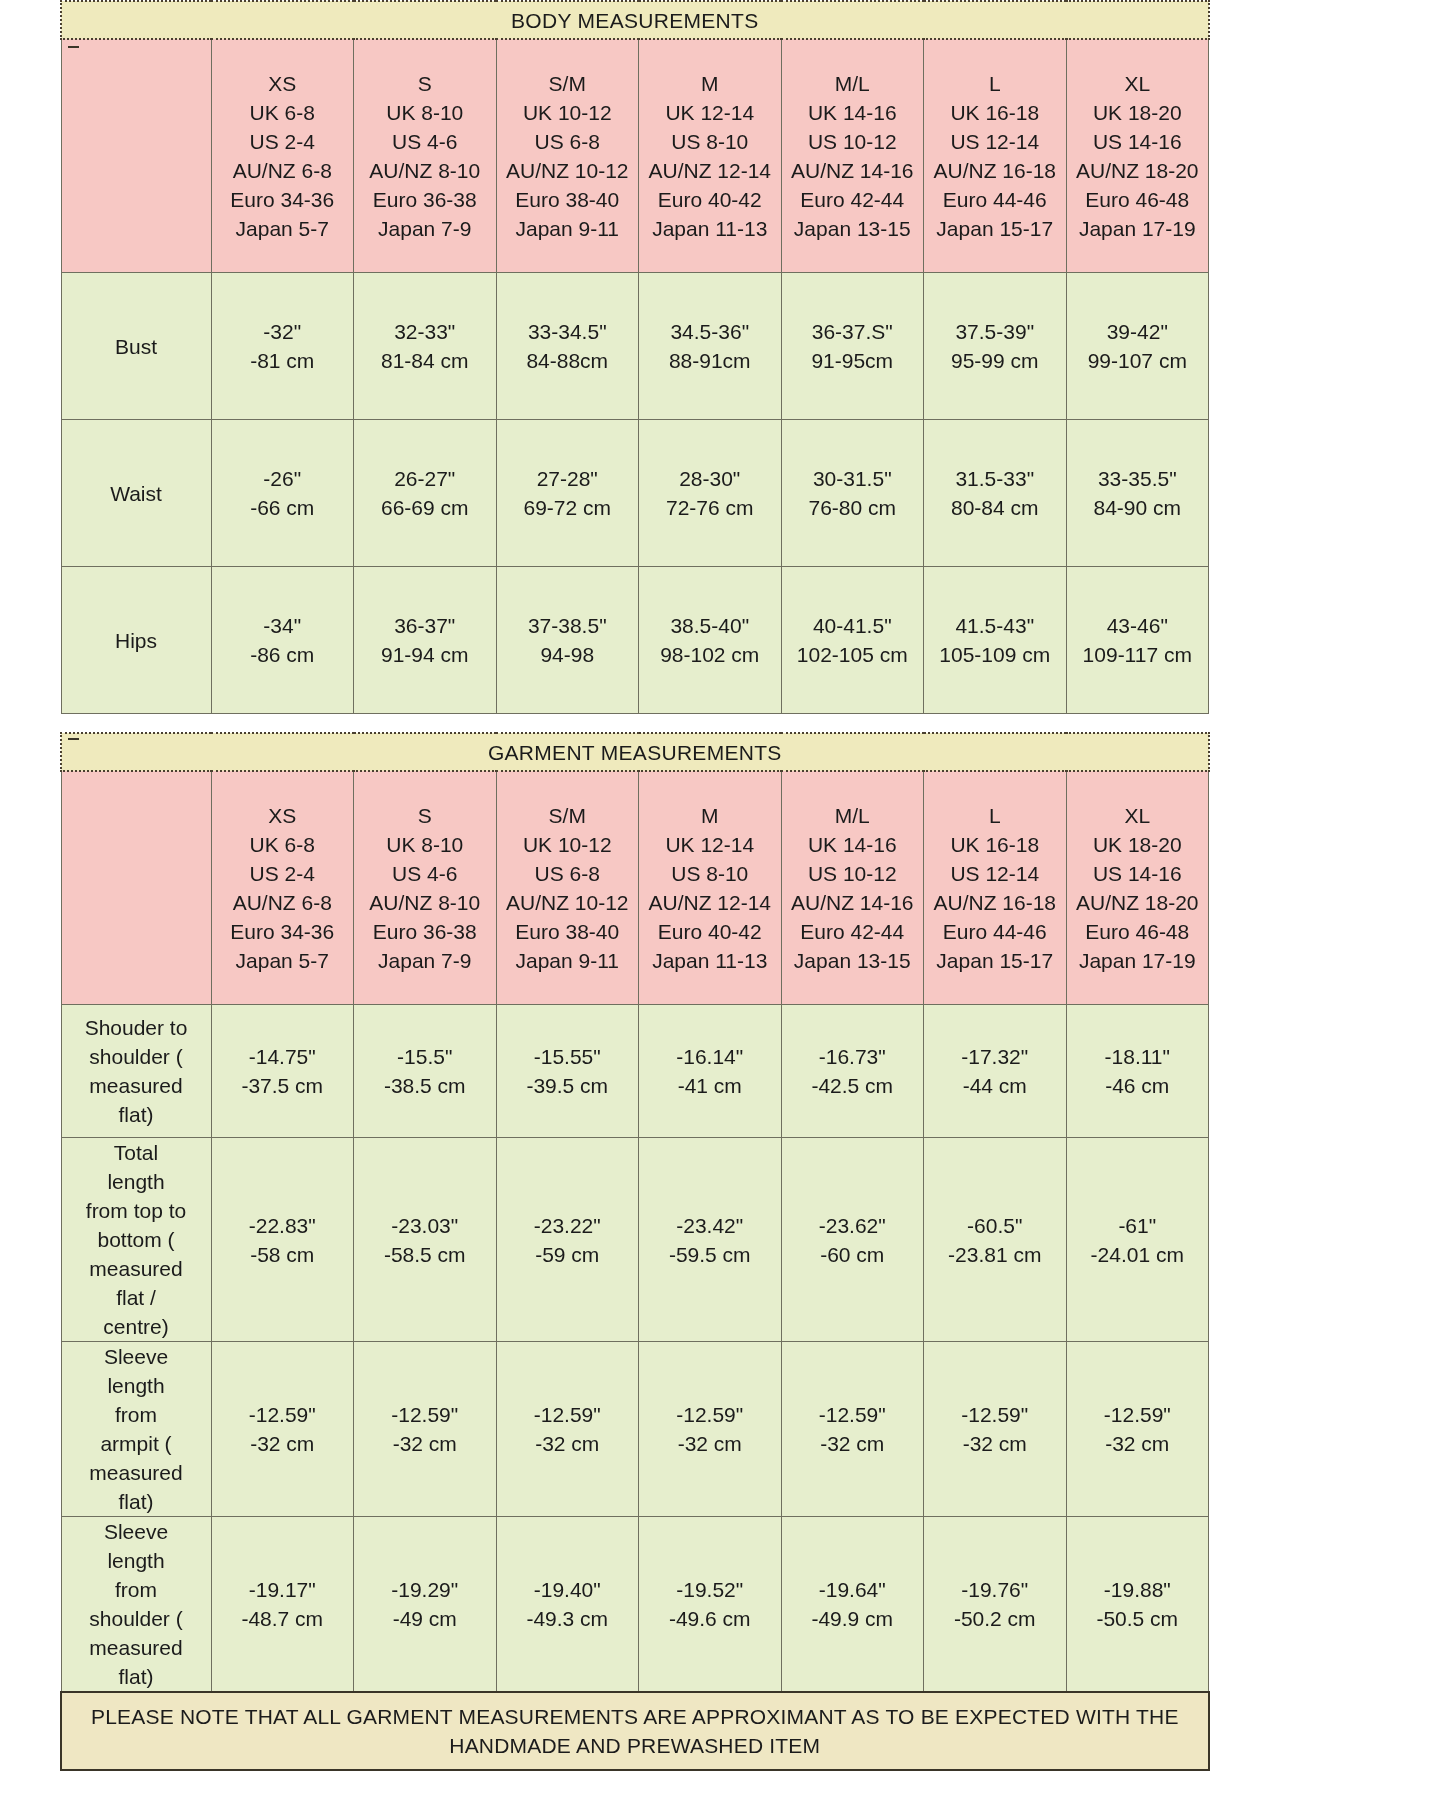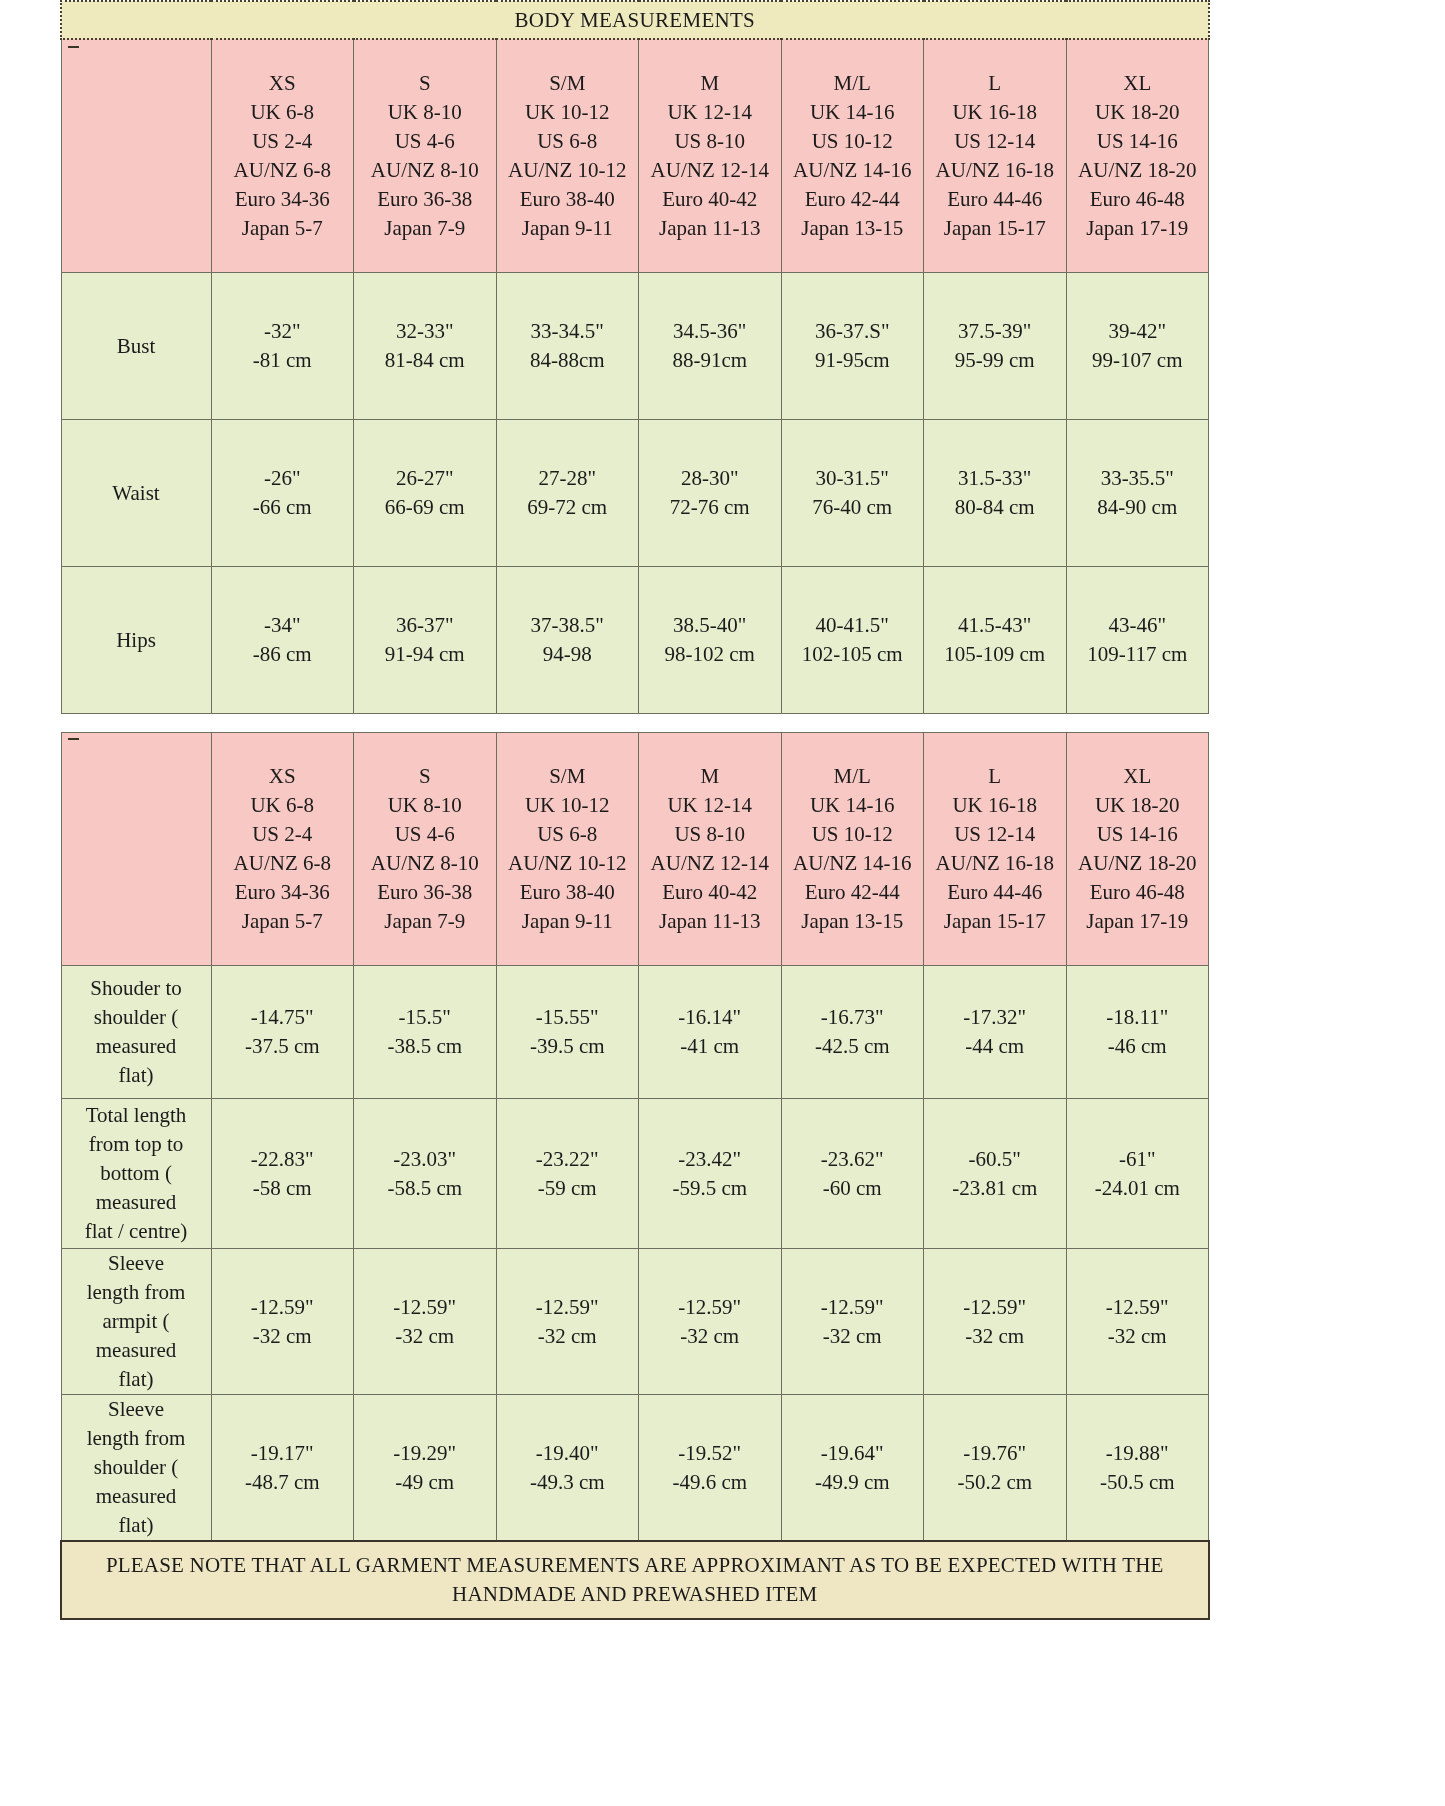--- a/index.html
+++ b/index.html
@@ -23,21 +23,20 @@
     box-sizing: border-box;
     padding: 0;
   }
 
   
   table.grid {
     border-collapse: collapse;
     table-layout: fixed;
     width: 1148px;
     margin: 0 0 0 60px;
-    font-family: Liberation Serif, serif;
   }
   table.grid td, table.grid th {
     border: 1px solid #6f6f5f;
     padding: 0;
     vertical-align: middle;
     text-align: center;
     font-weight: normal;
     font-size: 21px;
     line-height: 29px;
     color: #1b1b1b;
@@ -235,21 +234,21 @@
         <td class="datacell">
           <span class="val">27-28"</span>
           <span class="val">69-72 cm</span>
         </td>
         <td class="datacell">
           <span class="val">28-30"</span>
           <span class="val">72-76 cm</span>
         </td>
         <td class="datacell">
           <span class="val">30-31.5"</span>
-          <span class="val">76-40 cm</span>
+          <span class="val">76-80 cm</span>
         </td>
         <td class="datacell">
           <span class="val">31.5-33"</span>
           <span class="val">80-84 cm</span>
         </td>
         <td class="datacell">
           <span class="val">33-35.5"</span>
           <span class="val">84-90 cm</span>
         </td>
       </tr>
@@ -295,20 +294,23 @@
       <col class="c-label">
         <col class="c-size">
         <col class="c-size">
         <col class="c-size">
       <col class="c-size">
         <col class="c-size">
         <col class="c-size">
         <col class="c-size">
     </colgroup>
     <tbody>
+      <tr>
+        <td class="banner" colspan="8">GARMENT MEASUREMENTS</td>
+      </tr>
       <tr>
         <td class="sizehead blank"></td>
         <td class="sizehead">
           <span class="size-code">XS</span>
           <span class="size-code">UK 6-8</span>
           <span class="size-code">US 2-4</span>
           <span class="size-code">AU/NZ 6-8</span>
           <span class="size-code">Euro 34-36</span>
           <span class="size-code">Japan 5-7</span>
         </td>

